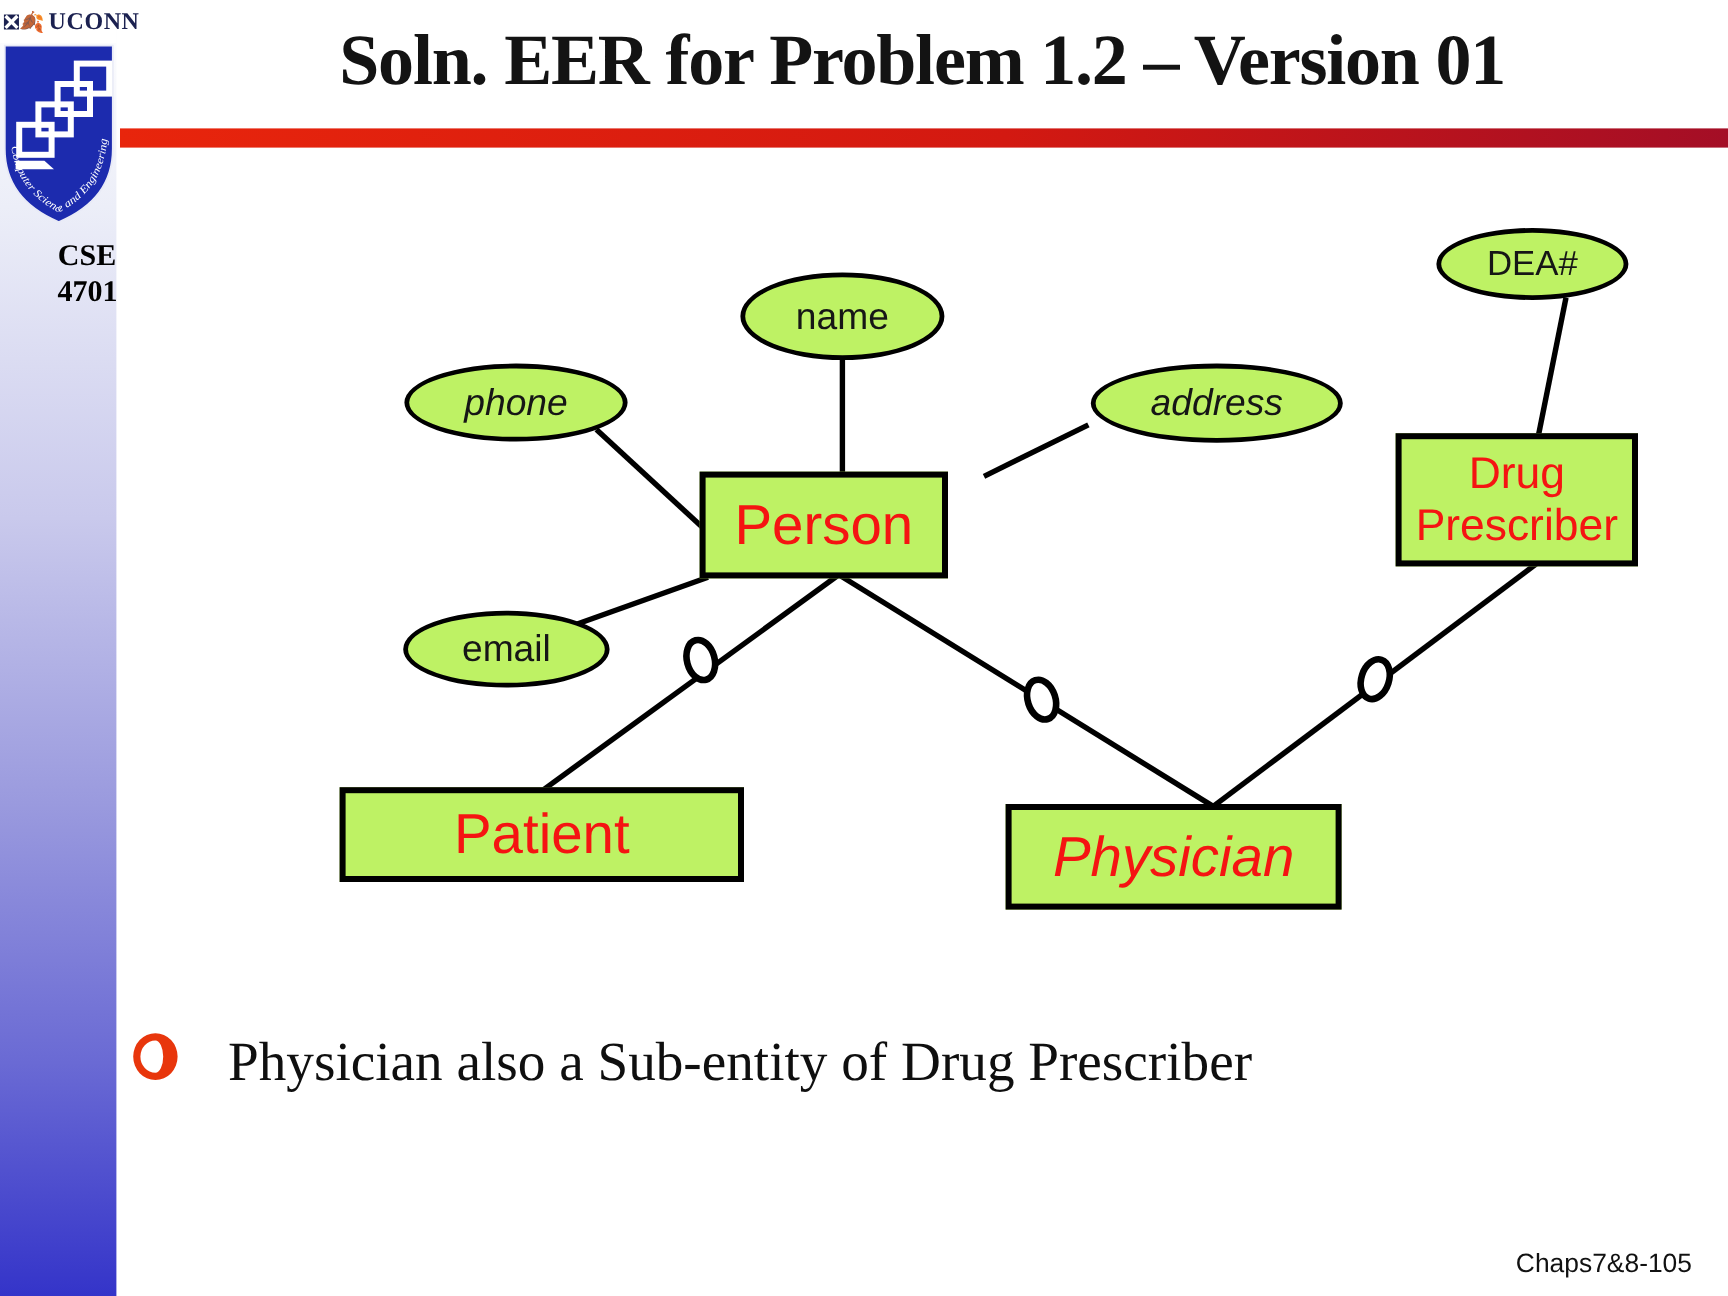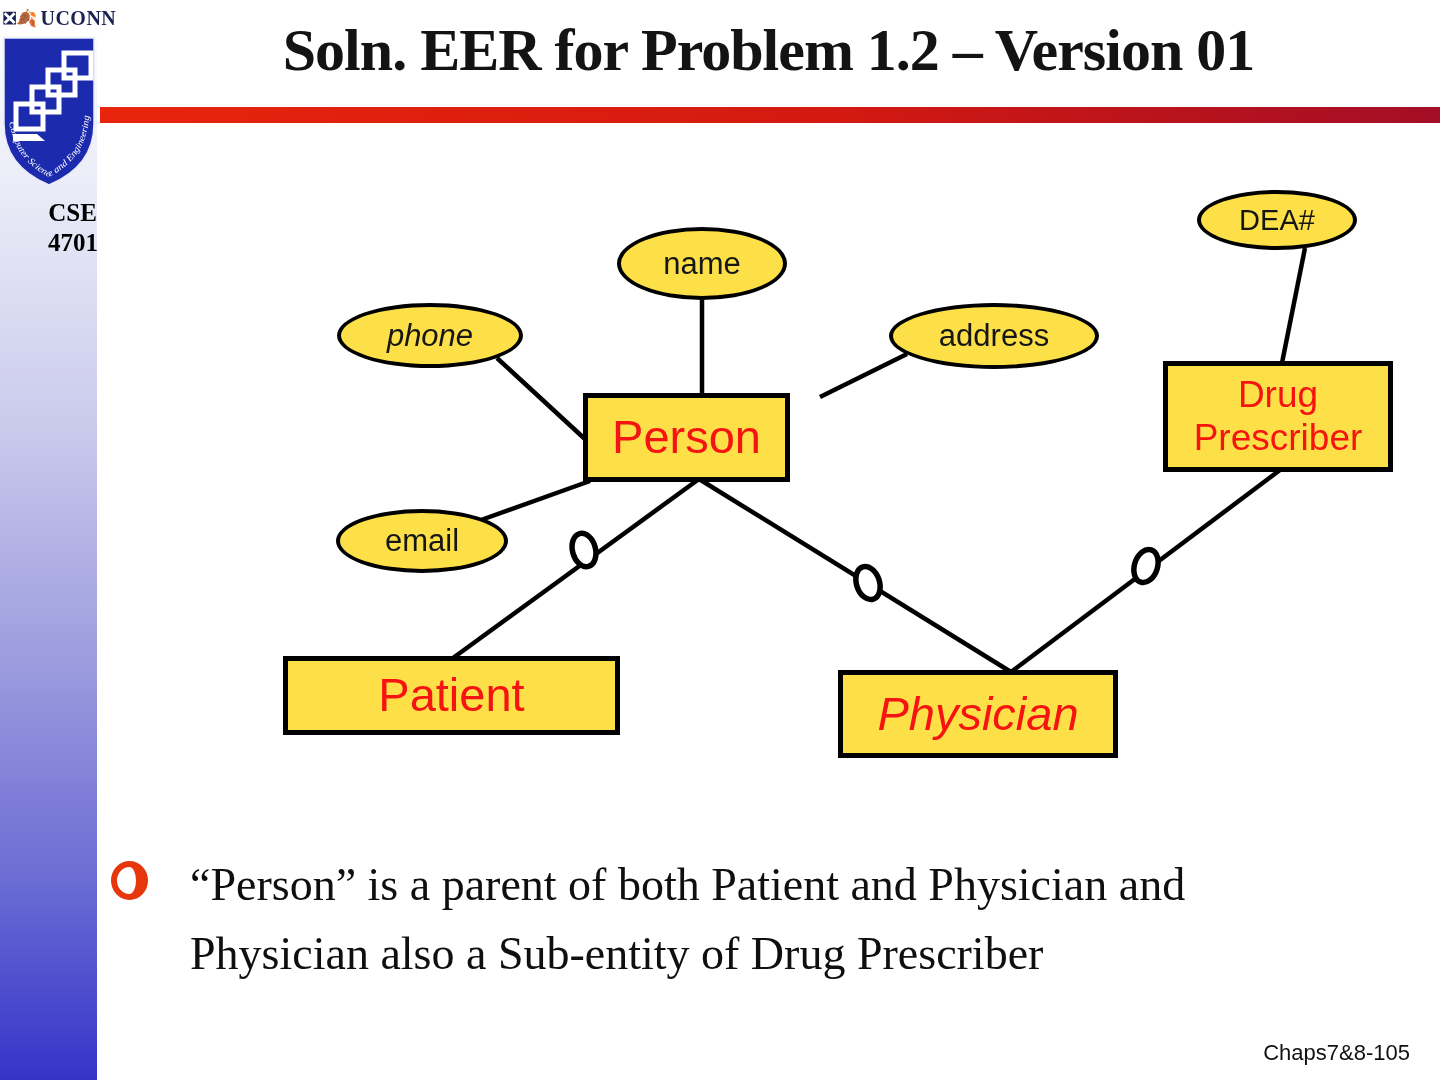--- a/index.html
+++ b/index.html
@@ -31,38 +31,38 @@
     white-space:nowrap;
   }
   .red-bar {
     position:absolute; left:100px; top:107px; width:1340px; height:16px;
     background:linear-gradient(90deg,#e8250c 0%,#d31911 55%,#a40e26 100%);
   }
 
   
   .connectors { position:absolute; left:0; top:0; width:1440px; height:1080px; }
 
-  .node { position:absolute; display:flex; align-items:center; justify-content:center; background:#fde047; }
+  .node { position:absolute; display:flex; align-items:center; justify-content:center; background:#bef264; }
   .attr-ellipse {
     border:4px solid #000; border-radius:50%;
     font-size:31px; color:#161616;
   }
   .entity-box {
     border:5px solid #000;
     font-size:47px; color:#f51412; text-align:center; line-height:1.15;
   }
   #node-name      { left:617px;  top:227px; width:170px; height:73px; }
   #node-phone     { left:337px;  top:303px; width:186px; height:65px;font-style:italic; }
-  #node-address   { left:889px;  top:303px; width:210px; height:66px; }
+  #node-address   { left:909px;  top:303px; width:210px; height:66px;font-style:italic; }
   #node-email     { left:336px;  top:509px; width:172px; height:64px; }
   #node-dea       { left:1197px; top:190px; width:160px; height:60px; font-size:29px; }
   #node-person    { left:583px;  top:393px; width:207px; height:89px; }
   #node-patient   { left:283px;  top:656px; width:337px; height:79px; }
   #node-physician { left:838px;  top:670px; width:280px; height:88px;font-style:italic; }
-  #node-drug      { left:1163px; top:361px; width:230px; height:111px; font-size:37px; }
+  #node-drug      { left:1163px; top:361px; width:202px; height:111px; font-size:37px; }
 
   
   .bullet-ring {
     position:absolute; left:111px; top:861px; width:37px; height:39px;
     border:6px solid #e8360c; border-right-width:12px; border-radius:50%;
     background:#fff;
   }
   .bullet-text {
     position:absolute; left:190px; top:850px; width:1245px;
     font-family:"Liberation Serif", serif; font-size:46px; color:#0f0f0f; line-height:1.5;
@@ -132,17 +132,16 @@
 <div id="node-email" class="node attr-ellipse">email</div>
 <div id="node-dea" class="node attr-ellipse">DEA#</div>
 
 <div id="node-person" class="node entity-box">Person</div>
 <div id="node-patient" class="node entity-box">Patient</div>
 <div id="node-physician" class="node entity-box">Physician</div>
 <div id="node-drug" class="node entity-box">Drug Prescriber</div>
 
 <div class="bullet-ring"></div>
 <div class="bullet-text">
-  <span>“Person” is a parent of both Patient and Physician and</span>
   <span>Physician also a Sub-entity of Drug Prescriber</span>
 </div>
 
 <div class="page-label">Chaps7&amp;8-105</div>
 
 </body></html>

